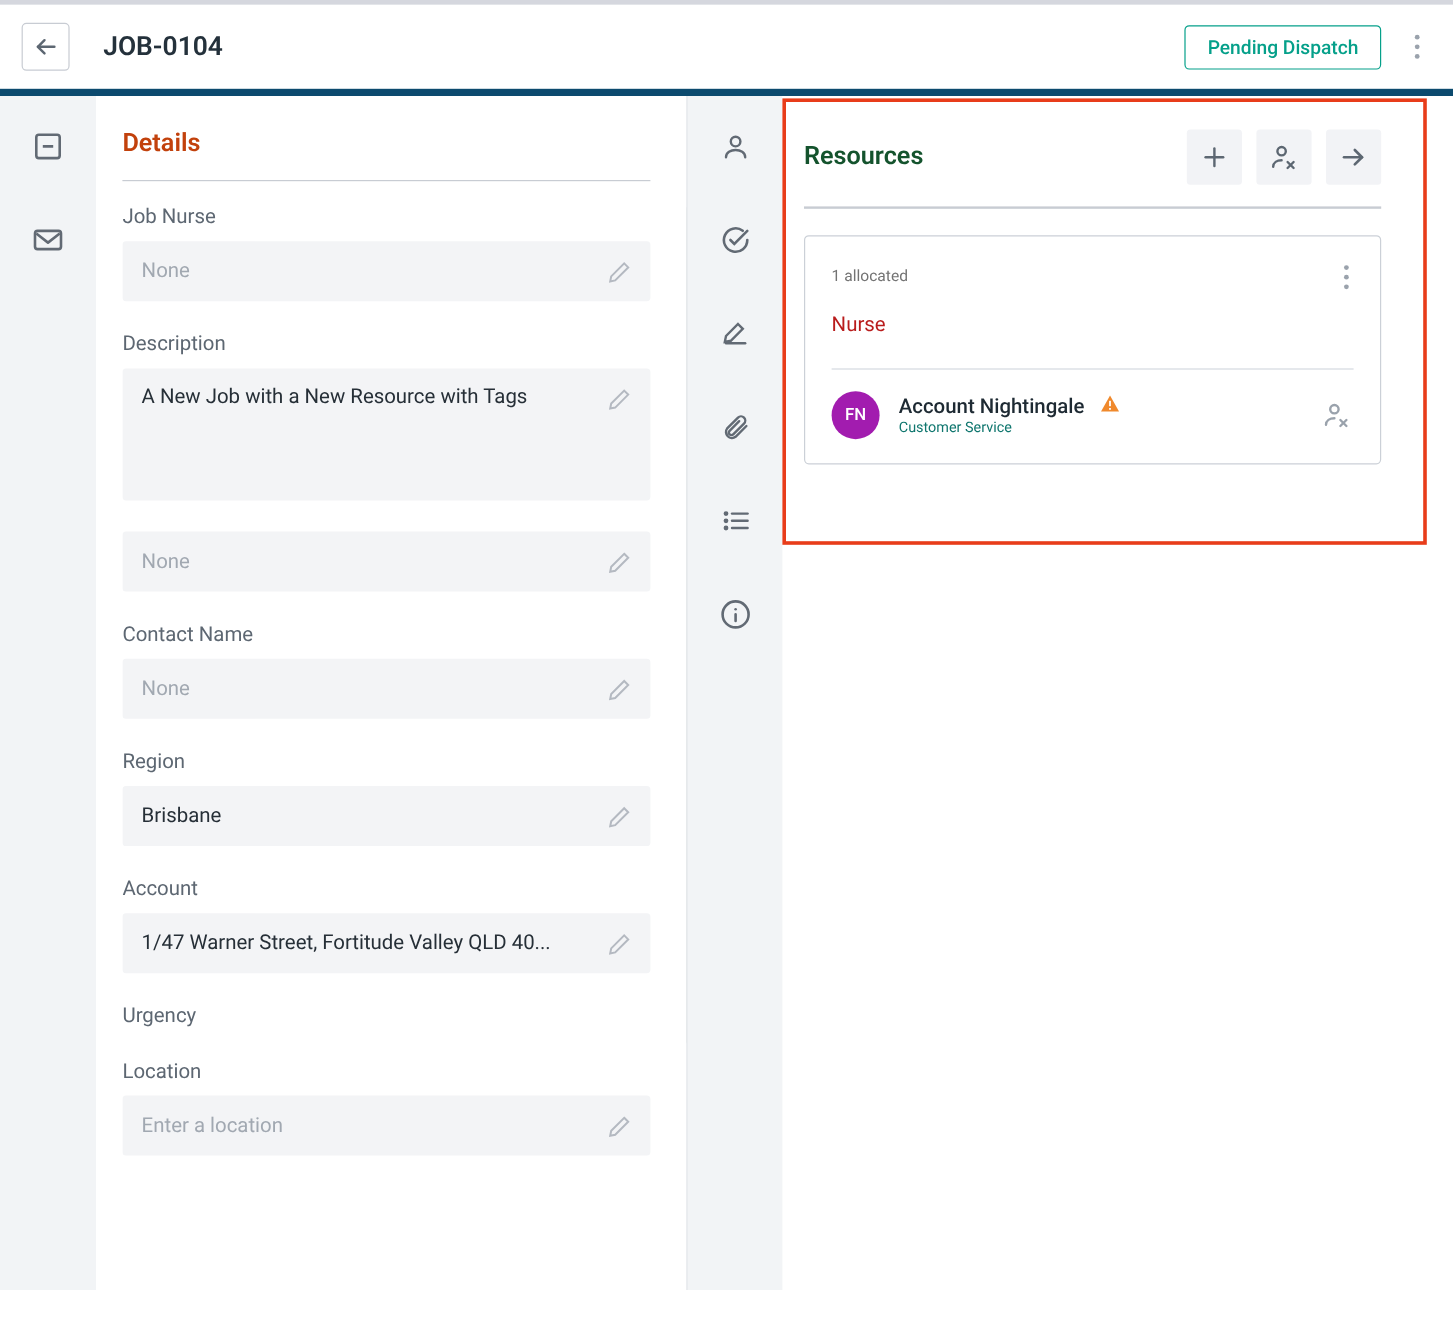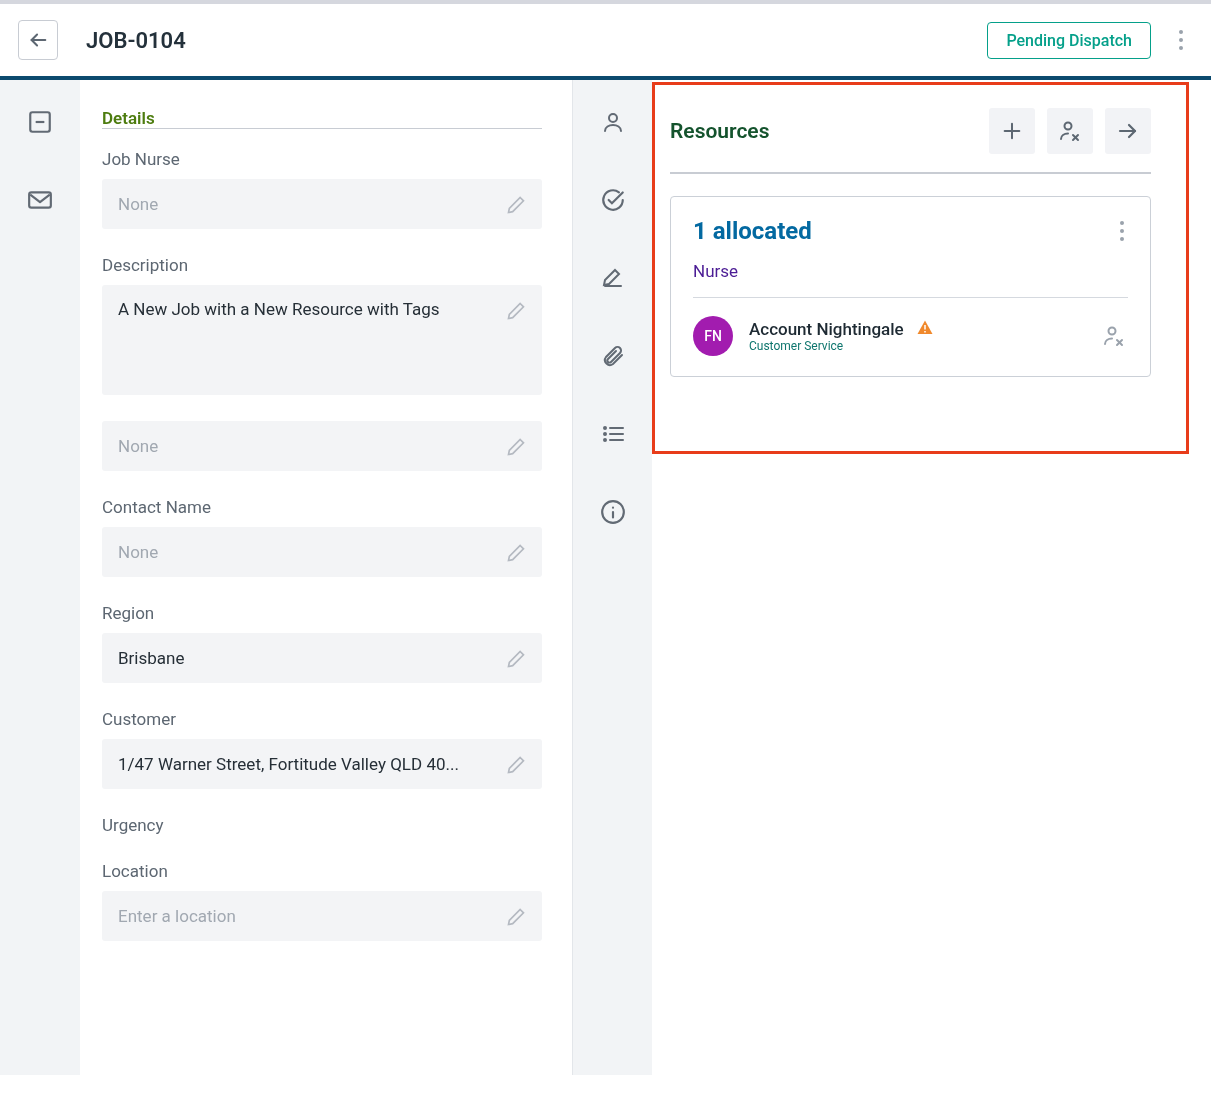--- a/index.html
+++ b/index.html
@@ -1,30 +1,30 @@
 <!DOCTYPE html>
 <html><head>
 <meta charset="utf-8">
 <style>
   *{box-sizing:border-box;margin:0;padding:0;font-family:-apple-system,BlinkMacSystemFont,"Segoe UI",Roboto,Helvetica,Arial,sans-serif}
   body{background:#fff;width:1211px;height:1117px;overflow:hidden;position:relative}
   .topbar-border{height:4px;background:#d5d7de;position:absolute;top:0;left:0;right:0}
-  .header{position:absolute;top:4px;left:0;right:0;height:76px;border-bottom:4px solid #0c4a6e;background:#fff;display:flex;align-items:center;padding:0 18px}
+  .header{position:absolute;top:4px;left:0;right:0;height:76px;border-bottom:6px solid #0c4a6e;background:#fff;display:flex;align-items:center;padding:0 18px}
   .back-btn{width:40px;height:40px;border:1px solid #c8ccd3;border-radius:4px;background:#fff;display:flex;align-items:center;justify-content:center;cursor:pointer}
   .job-title{font-size:22px;font-weight:600;color:#24313b;margin-left:28px}
   .header-spacer{flex:1}
   .status-pill{border:1.5px solid #05a08a;color:#05a08a;font-size:16px;font-weight:500;padding:8px 18px;border-radius:4px;background:#fff;cursor:pointer}
   .header-kebab{margin-left:18px;width:24px;display:flex;flex-direction:column;align-items:center;gap:4px;cursor:pointer;padding:8px 0}
   .dot{width:4px;height:4px;border-radius:50%;background:#9aa2ac}
 
   .left-rail{position:absolute;top:80px;left:0;width:80px;bottom:42px;background:#f2f4f6;display:flex;flex-direction:column;align-items:center;padding-top:28px;gap:50px}
   .left-rail .icon{width:28px;height:28px;display:flex;align-items:center;justify-content:center;color:#626a74;cursor:pointer}
 
   .details-col{position:absolute;top:80px;left:80px;width:492px;bottom:42px;background:#fff;padding:28px 0 0 22px}
-  .details-heading{font-size:17px;font-weight:600;color:#4d7c0f;border-bottom:1.5px solid #c8ccd3;width:440px;margin-bottom:20px}
+  .details-heading{font-size:21px;font-weight:600;color:#c2410c;padding-bottom:18px;border-bottom:1.5px solid #c8ccd3;width:440px;margin-bottom:20px}
   .details-scroll{height:900px;overflow-y:auto;width:480px;position:relative}
   .custom-scrollbar{position:absolute;right:4px;top:0;width:6px;height:700px;background:#c9ccd2;border-radius:3px}
   .details-inner{width:440px}
   .field-group{margin-bottom:26px}
   .field-label{font-size:17px;color:#5d6772;margin-bottom:10px}
   .field-box{position:relative;background:#f3f4f6;border-radius:3px;padding:14px 50px 14px 16px;min-height:50px;display:flex;align-items:center}
   .field-box.tall{min-height:110px;align-items:flex-start}
   .field-text{font-size:17px;color:#262f37}
   .field-text.placeholder{color:#a1a8b1}
   .pencil{position:absolute;right:14px;top:14px;width:24px;height:24px;display:flex;align-items:center;justify-content:center;color:#b4b9c1;cursor:pointer}
@@ -36,23 +36,23 @@
   .right-col{position:absolute;top:80px;left:652px;right:42px;background:#fff}
   .highlight-box{position:absolute;top:2px;left:0;right:-20px;height:372px;border:3px solid #e83c1a;pointer-events:none}
   .right-body{position:relative;padding:28px 18px 0 18px}
   .resources-head{display:flex;align-items:center;margin-bottom:18px}
   .resources-title{font-size:21px;font-weight:600;color:#14532d;flex:1}
   .sq-btn{width:46px;height:46px;background:#f2f3f6;border-radius:3px;display:flex;align-items:center;justify-content:center;color:#5d6772;cursor:pointer;margin-left:12px}
   .resources-divider{height:1.5px;background:#c8ccd3;margin-bottom:22px}
 
   .alloc-card{border:1px solid #cbd0d7;border-radius:4px;padding:20px 22px}
   .alloc-head{display:flex;align-items:center;margin-bottom:16px}
-  .alloc-title{font-size:24px;font-weight:700;color:#0369a1;flex:1}
+  .alloc-title{font-size:13px;font-weight:400;color:#737373;flex:1}
   .kebab-sm{display:flex;flex-direction:column;align-items:center;gap:4px;cursor:pointer;padding:4px}
-  .role{font-size:17px;color:#4c1d95;margin-bottom:16px}
+  .role{font-size:17px;color:#b91c1c;margin-bottom:26px}
   .alloc-sep{height:1px;background:#d5d9df;margin-bottom:18px}
   .person-row{display:flex;align-items:center}
   .avatar{width:40px;height:40px;border-radius:50%;background:#a21caf;color:#fff;font-size:14px;font-weight:500;display:flex;align-items:center;justify-content:center;margin-right:16px;flex-shrink:0}
   .person-info{flex:0 0 auto}
   .person-name{font-size:17px;color:#1e2a33;font-weight:500;display:inline}
   .warn-icon{display:inline-block;margin-left:8px;vertical-align:-2px}
   .person-role{font-size:12px;color:#0f766e}
   .row-spacer{flex:1}
   .row-action{color:#9aa2ac;cursor:pointer;display:flex;align-items:center;justify-content:center;width:28px;height:28px}
 
@@ -156,21 +156,21 @@
           <span class="field-text">Brisbane</span>
           <div class="pencil">
               <svg width="20" height="20" viewBox="0 0 24 24" fill="none" stroke="#b4b9c1" stroke-width="2">
                 <path d="M17 3l4 4L8 20l-5 1 1-5L17 3z"></path>
               </svg>
             </div>
         </div>
       </div>
 
       <div class="field-group">
-        <div class="field-label">Customer</div>
+        <div class="field-label">Account</div>
         <div class="field-box">
           <span class="field-text ellipsis">1/47 Warner Street, Fortitude Valley QLD 40...</span>
           <div class="pencil">
               <svg width="20" height="20" viewBox="0 0 24 24" fill="none" stroke="#b4b9c1" stroke-width="2">
                 <path d="M17 3l4 4L8 20l-5 1 1-5L17 3z"></path>
               </svg>
             </div>
         </div>
       </div>
 

